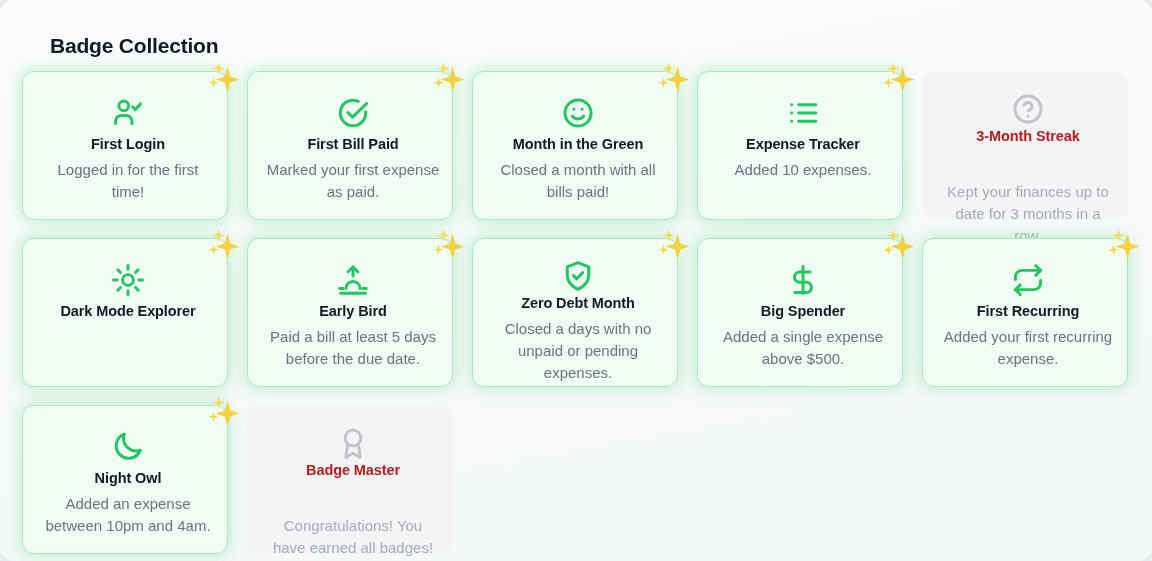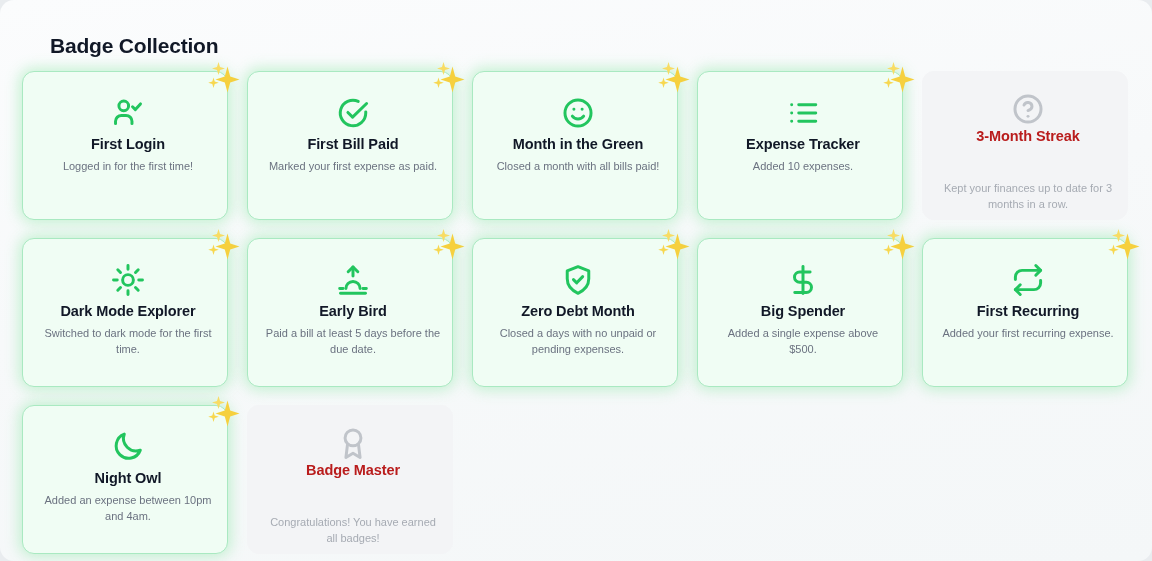--- a/index.html
+++ b/index.html
@@ -72,21 +72,21 @@
     display: block;
   }
   .badge-title {
     font-size: 14.5px;
     font-weight: bold;
     letter-spacing: -0.1px;
     line-height: 1.2;
     margin: 0 0 6px 0;
   }
   .badge-desc {
-    font-size: 11px;
+    font-size: 15px;
     line-height: 1.45;
     margin: 0;
     max-width: 175px;
   }
   .unlocked .badge-title { color: #111827; }
   .unlocked .badge-desc  { color: #6b7280; }
   .locked   .badge-title { color: #b91c1c; }
   .locked   .badge-desc  { color: #a6abb3; margin-top: 30px; }
 
   .sparkle {
@@ -196,21 +196,20 @@
             <path d="M10.5 19.5 L11.7 23.6 L15.8 24.8 L11.7 26 L10.5 30.1 L9.3 26 L5.2 24.8 L9.3 23.6 Z" fill="#f7d74f"></path>
           </svg>
         </div>
         <div class="badge-icon">
           <svg width="34" height="34" viewBox="0 0 24 24">
             <circle cx="12" cy="12" r="3.8" fill="none" stroke="#22c55e" stroke-width="2.1" stroke-linecap="round" stroke-linejoin="round"></circle>
             <path d="M12 1.8v2.6M12 19.6v2.6M4.8 4.8l1.9 1.9M17.3 17.3l1.9 1.9M1.8 12h2.6M19.6 12h2.6M4.8 19.2l1.9-1.9M17.3 6.7l1.9-1.9" fill="none" stroke="#22c55e" stroke-width="2.1" stroke-linecap="round" stroke-linejoin="round"></path>
           </svg>
         </div>
         <div class="badge-title">Dark Mode Explorer</div>
-        <div class="badge-desc">Switched to dark mode for the first time.</div>
       </div>
       <div class="badge-card unlocked">
         <div class="sparkle">
           <svg width="40" height="40" viewBox="0 0 40 40">
             <path d="M24.5 8.5 L27.2 18.5 L36.5 21.5 L27.2 24.5 L24.5 34.5 L21.8 24.5 L12.5 21.5 L21.8 18.5 Z" fill="#f6d03e"></path>
             <path d="M15.5 4 L17 9 L22 10.5 L17 12 L15.5 17 L14 12 L9 10.5 L14 9 Z" fill="#f8dc63"></path>
             <path d="M10.5 19.5 L11.7 23.6 L15.8 24.8 L11.7 26 L10.5 30.1 L9.3 26 L5.2 24.8 L9.3 23.6 Z" fill="#f7d74f"></path>
           </svg>
         </div>
         <div class="badge-icon">

